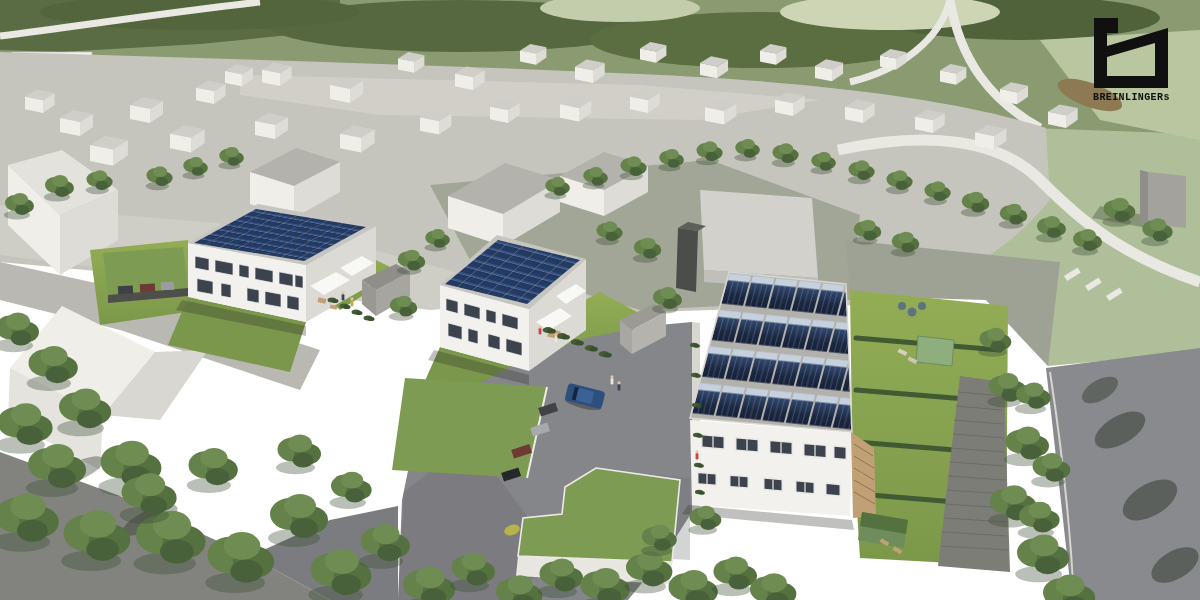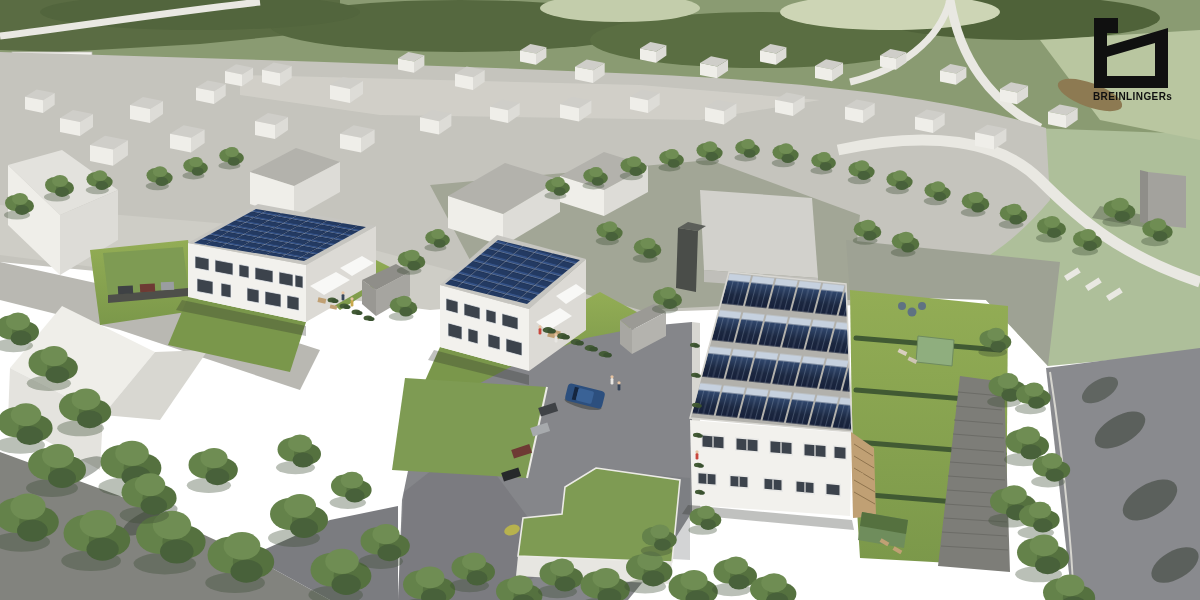--- a/index.html
+++ b/index.html
@@ -1,16 +1,16 @@
 <!DOCTYPE html>
 <html><head>
 <meta charset="utf-8">
 <style>
   html,body{margin:0;padding:0;background:#ffffff;}
-  .stage{position:relative;width:1200px;height:600px;overflow:hidden;font-family:Liberation Sans, sans-serif;}
+  .stage{position:relative;width:1200px;height:600px;overflow:hidden;font-family:Liberation Mono, monospace;}
   svg{position:absolute;left:0;top:0;display:block;}
   
   .w{fill:#f2f1ed}.ws{fill:#dcdad5}.re{fill:#c6c5c0}
   .mw{fill:#efeee9}.ms{fill:#dddcd7}.gr{fill:#b3b2ac}
   .lw{fill:url(#lg)}.lwd{fill:#7a974b}
   .as{fill:#85868a}.asd{fill:#6e6f73}
   .gn{fill:#7e9b53}
   .shp{fill:#7d7d78}.rd{fill:#898a8e}
   .sh{fill:rgba(45,50,42,.30)}
   .tn{fill:#c0a074}

